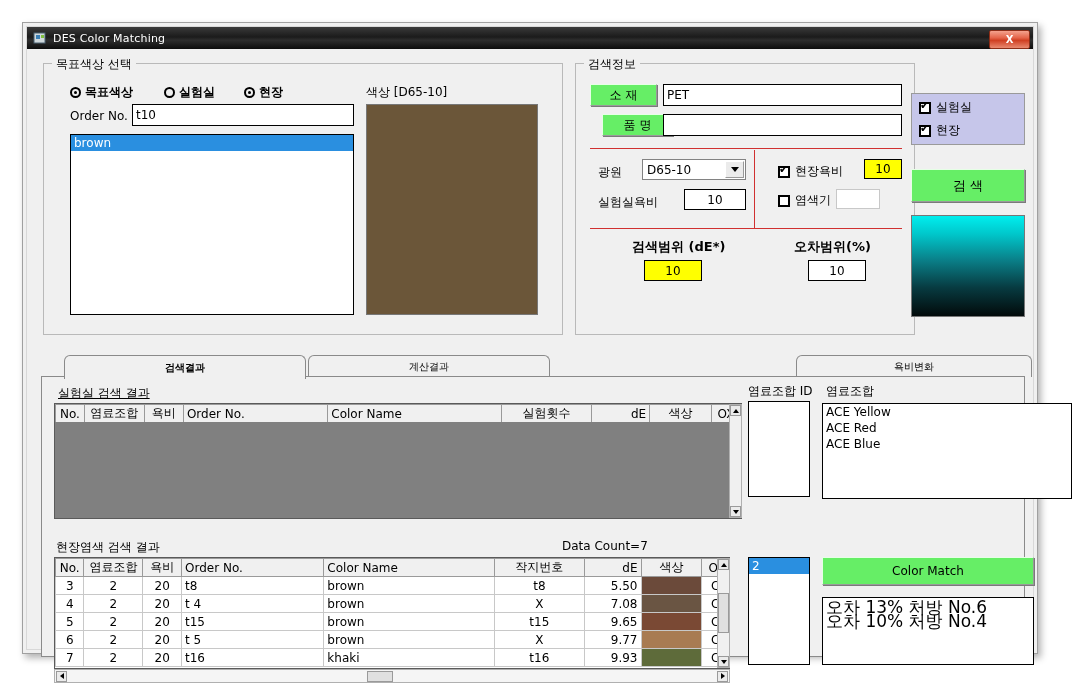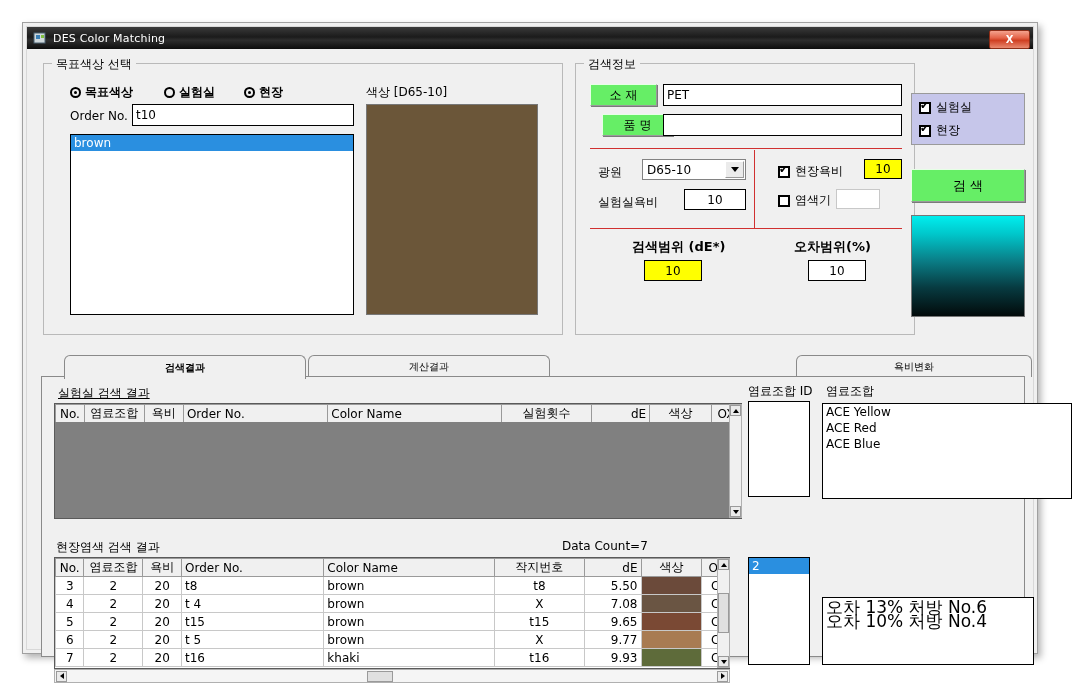--- a/index.html
+++ b/index.html
@@ -472,20 +472,21 @@
                 </div>
               <div class="sb-thumb" style="width:26px;height:11px;margin-left:-24px;"></div>
               <div class="sb-btn" style="margin-right:1px">
                   <i class="rt"></i>
                 </div>
             </div>
 
             <div class="listbox" style="left:706px; top:180px; width:62px; height:108px;">
               <div class="list-item sel">2</div>
             </div>
+            <div class="btn-green" style="left:780px; top:180px; width:212px; height:28px;">Color Match</div>
             <div class="txtbox" style="left:780px; top:220px; width:212px; height:68px;">
               <div>오차 13% 처방    No.6</div>
               <div>오차 10% 처방    No.4</div>
             </div>
 
           </div>
         </div>
 
       </div>
     </div>

